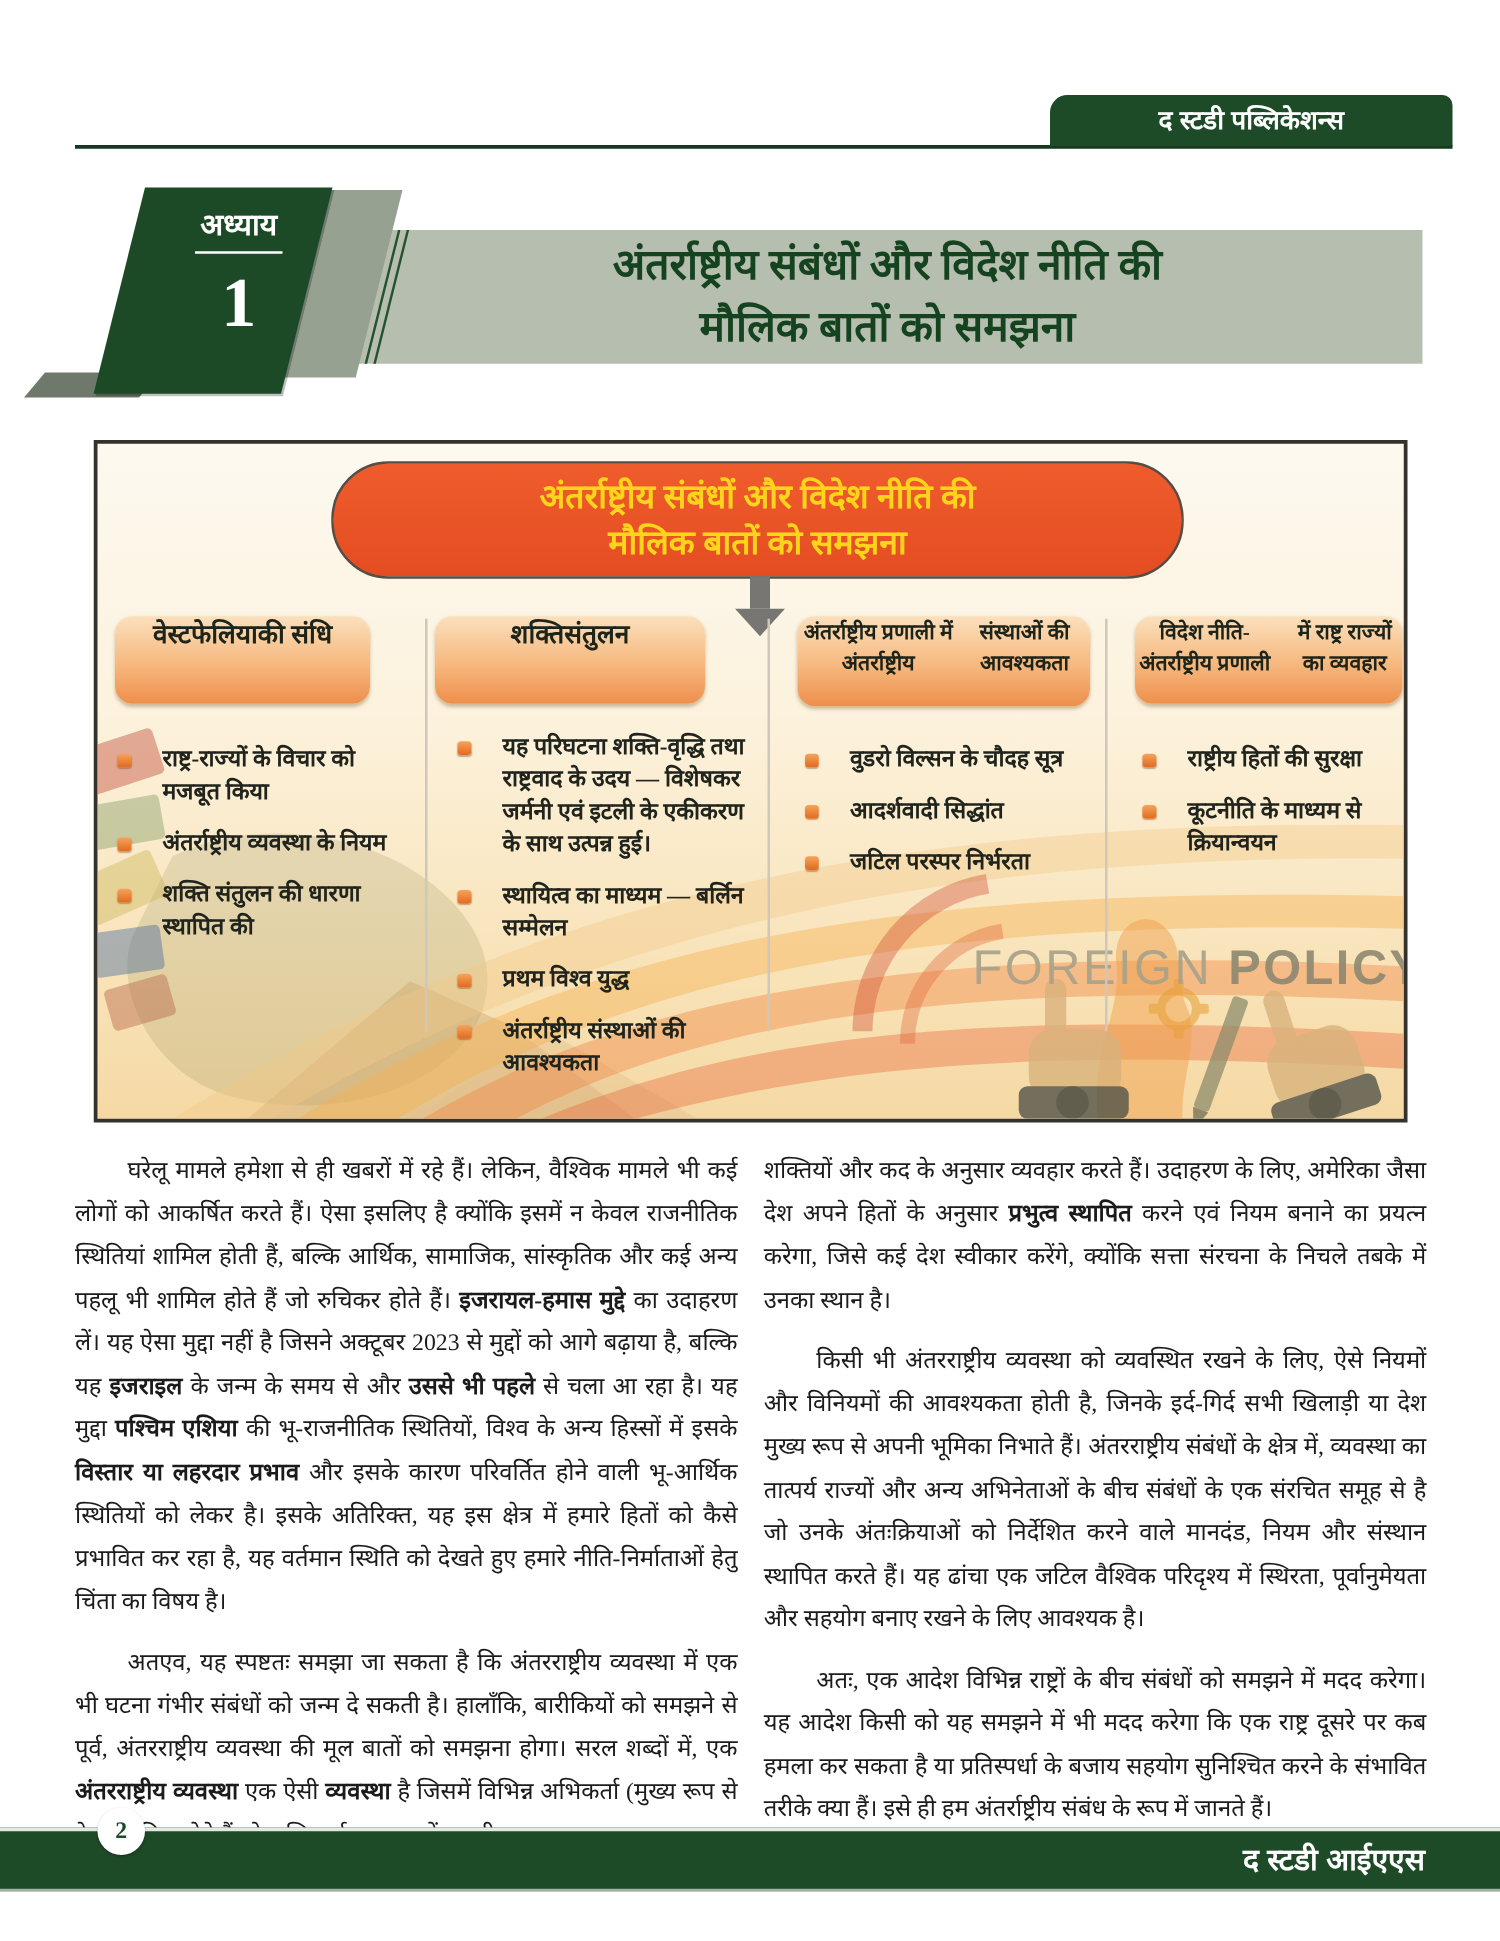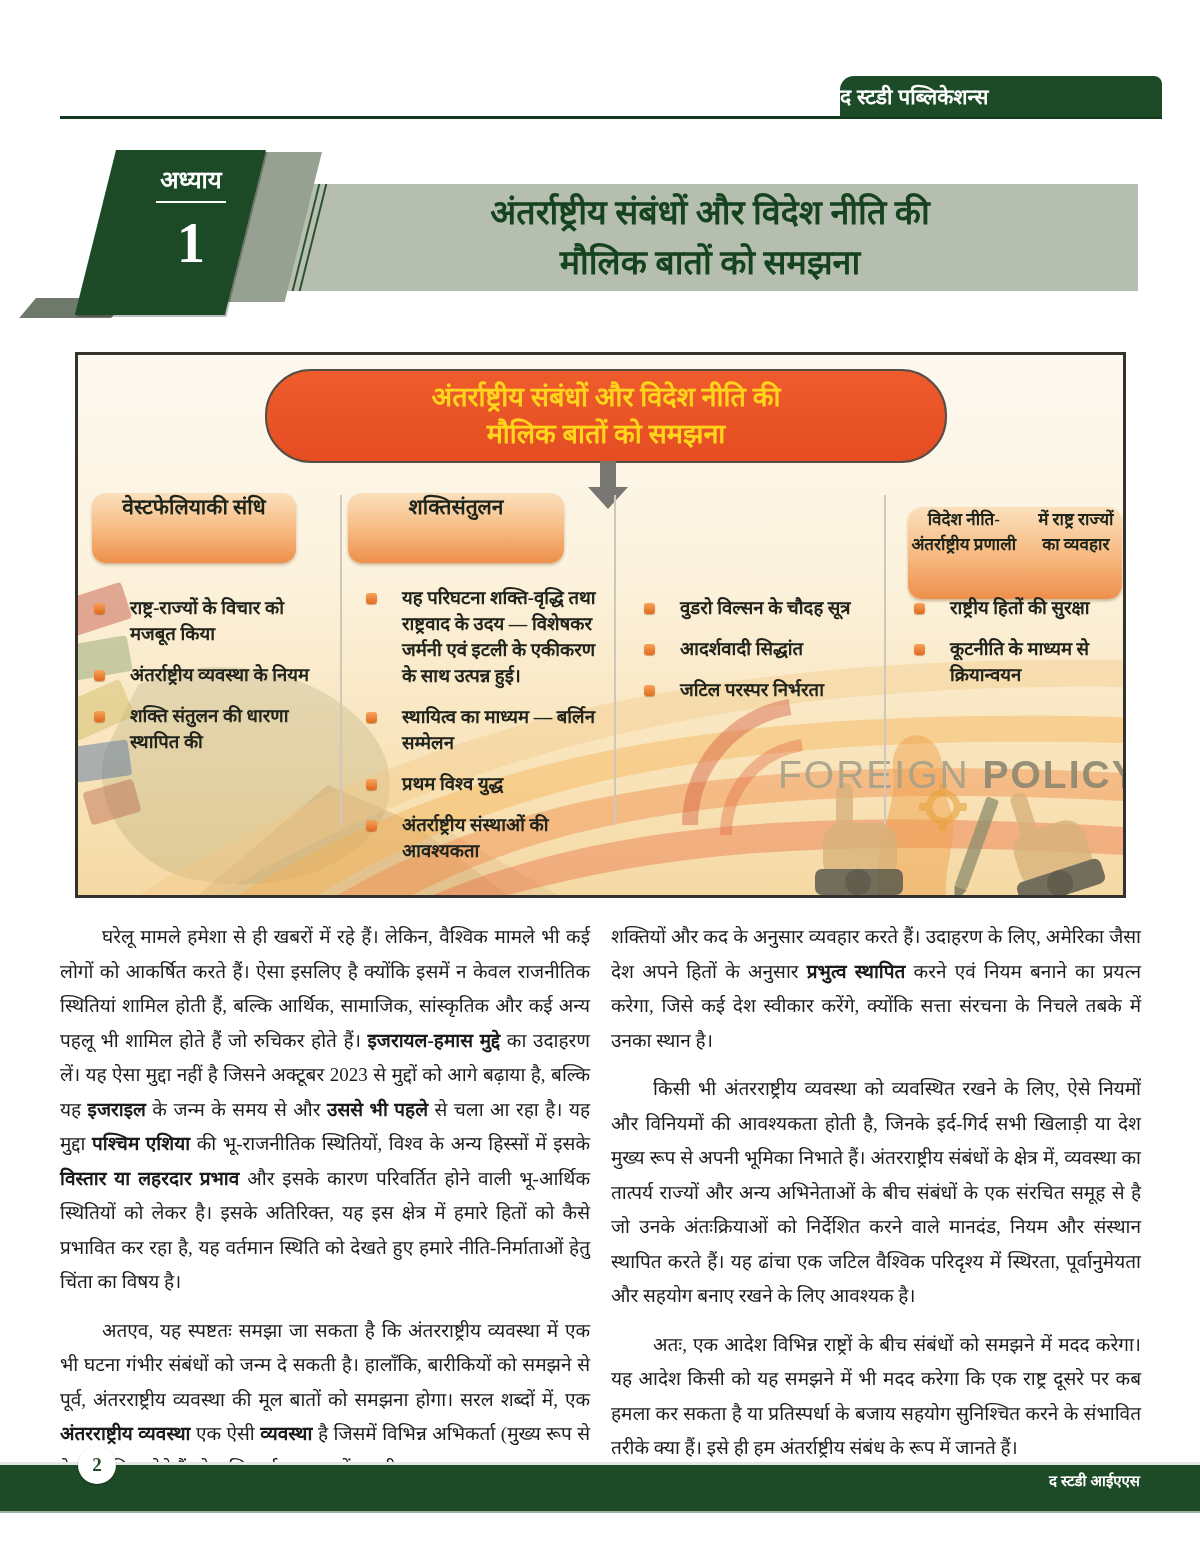--- a/index.html
+++ b/index.html
@@ -5,21 +5,21 @@
   html,body{margin:0;padding:0;background:#e9e9e9;}
   .page{
     position:relative;width:1200px;height:1553px;margin:0 auto;background:#ffffff;
     font-family:"Liberation Serif", serif;color:#1b1b1b;overflow:hidden;
   }
   
   .top-rule{position:absolute;left:60px;right:38px;top:116px;height:3px;background:#123a1e;}
   .publisher-box{
     position:absolute;right:38px;top:76px;width:322px;height:41px;background:#1d4a27;
     border-radius:14px 8px 0 0;color:#ffffff;font-weight:bold;font-size:21px;line-height:41px;
-    text-align:left;font-family:"Liberation Sans",sans-serif;
+    text-align:center;font-family:"Liberation Sans",sans-serif;
   }
   
   .banner{position:absolute;left:282px;right:62px;top:184px;height:107px;background:#b6bfaf;z-index:1;}
   .banner-title{
     width:100%;height:100%;display:flex;flex-direction:column;justify-content:center;
     text-align:center;color:#16431f;font-weight:bold;font-size:34px;line-height:50px;
   }
   .banner-stripe{position:absolute;top:184px;height:107px;background:#27512f;z-index:2;transform:skewX(-14deg);}
   .bs1{left:295px;width:4px;} .bs2{left:305px;width:2px;} .bs3{left:312px;width:2px;}
   .tab-shadow-right{position:absolute;left:252px;top:152px;width:70px;height:150px;background:#97a191;z-index:2;transform:skewX(-14deg);transform-origin:top left;}
@@ -61,21 +61,21 @@
   .colhead{
     position:absolute;border-radius:14px;z-index:4;
     background:linear-gradient(180deg,#fbe0bd 0%,#f6b87e 55%,#ee8f4c 100%);
     box-shadow:0 2px 3px rgba(120,80,30,.35);
     display:flex;flex-direction:row;justify-content:center;text-align:center;
     color:#1d241a;font-weight:bold;
   }
   .ch1{left:14px;top:138px;width:204px;height:70px;font-size:21px;line-height:29px;}
   .ch2{left:270px;top:138px;width:216px;height:70px;font-size:21px;line-height:29px;}
   .ch3{left:560px;top:138px;width:234px;height:72px;font-size:17px;line-height:25px;}
-  .ch4{left:830px;top:152px;width:214px;height:92px;font-size:17px;line-height:25px;gap:10px;}
+  .ch4{left:830px;top:138px;width:214px;height:70px;font-size:17px;line-height:25px;gap:10px;}
   .bullets{position:absolute;z-index:4;list-style:none;margin:0;padding:0;}
   .bl1{left:16px;top:240px;width:238px;}
   .bl2{left:288px;top:230px;width:246px;}
   .bl3{left:566px;top:240px;width:228px;}
   .bl4{left:836px;top:240px;width:206px;}
   .bullet{display:flex;align-items:flex-start;margin-bottom:15px;}
   .bmark{
     flex:0 0 11px;width:11px;height:11px;margin:8px 9px 0 0;border-radius:3px;
     background:linear-gradient(180deg,#f6a35a,#e06a1f);box-shadow:0 1px 1px rgba(120,60,10,.4);
   }
@@ -90,21 +90,21 @@
   .footer-bar{
     position:absolute;left:0;right:0;top:1462px;height:46px;background:#1d4a27;
     border-top:3px solid #e2e9e1;border-bottom:2px solid #9fb3a2;z-index:5;
   }
   .page-circle{
     position:absolute;left:78px;top:1446px;width:38px;height:38px;border-radius:50%;
     background:#ffffff;z-index:6;text-align:center;line-height:38px;
     color:#1d4a27;font-weight:bold;font-size:19px;box-shadow:0 1px 2px rgba(0,0,0,.3);
   }
   .footer-brand{
-    position:absolute;right:60px;top:1470px;color:#ffffff;font-weight:bold;font-size:15px;z-index:6;
+    position:absolute;right:60px;top:1470px;color:#ffffff;font-weight:bold;font-size:24px;z-index:6;
     font-family:"Liberation Sans",sans-serif;
   }
 </style>
 </head>
 <body>
 
 <div class="page">
 
   <div class="top-rule"></div>
   <div class="publisher-box">द स्टडी पब्लिकेशन्स</div>
@@ -192,20 +192,24 @@
     <div class="vdiv vd3"></div>
 
     <div class="colhead ch1">
       <span>वेस्टफेलिया</span>
       <span>की संधि</span>
     </div>
     <div class="colhead ch2">
       <span>शक्ति</span>
       <span>संतुलन</span>
     </div>
+    <div class="colhead ch3">
+      <span>अंतर्राष्ट्रीय प्रणाली में अंतर्राष्ट्रीय</span>
+      <span>संस्थाओं की आवश्यकता</span>
+    </div>
     <div class="colhead ch4">
       <span>विदेश नीति-अंतर्राष्ट्रीय प्रणाली</span>
       <span>में राष्ट्र राज्यों का व्यवहार</span>
     </div>
 
     <ul class="bullets bl1">
       <li class="bullet">
           <span class="bmark"></span>
           <span class="btext">राष्ट्र-राज्यों के विचार को मजबूत किया</span>
         </li>

